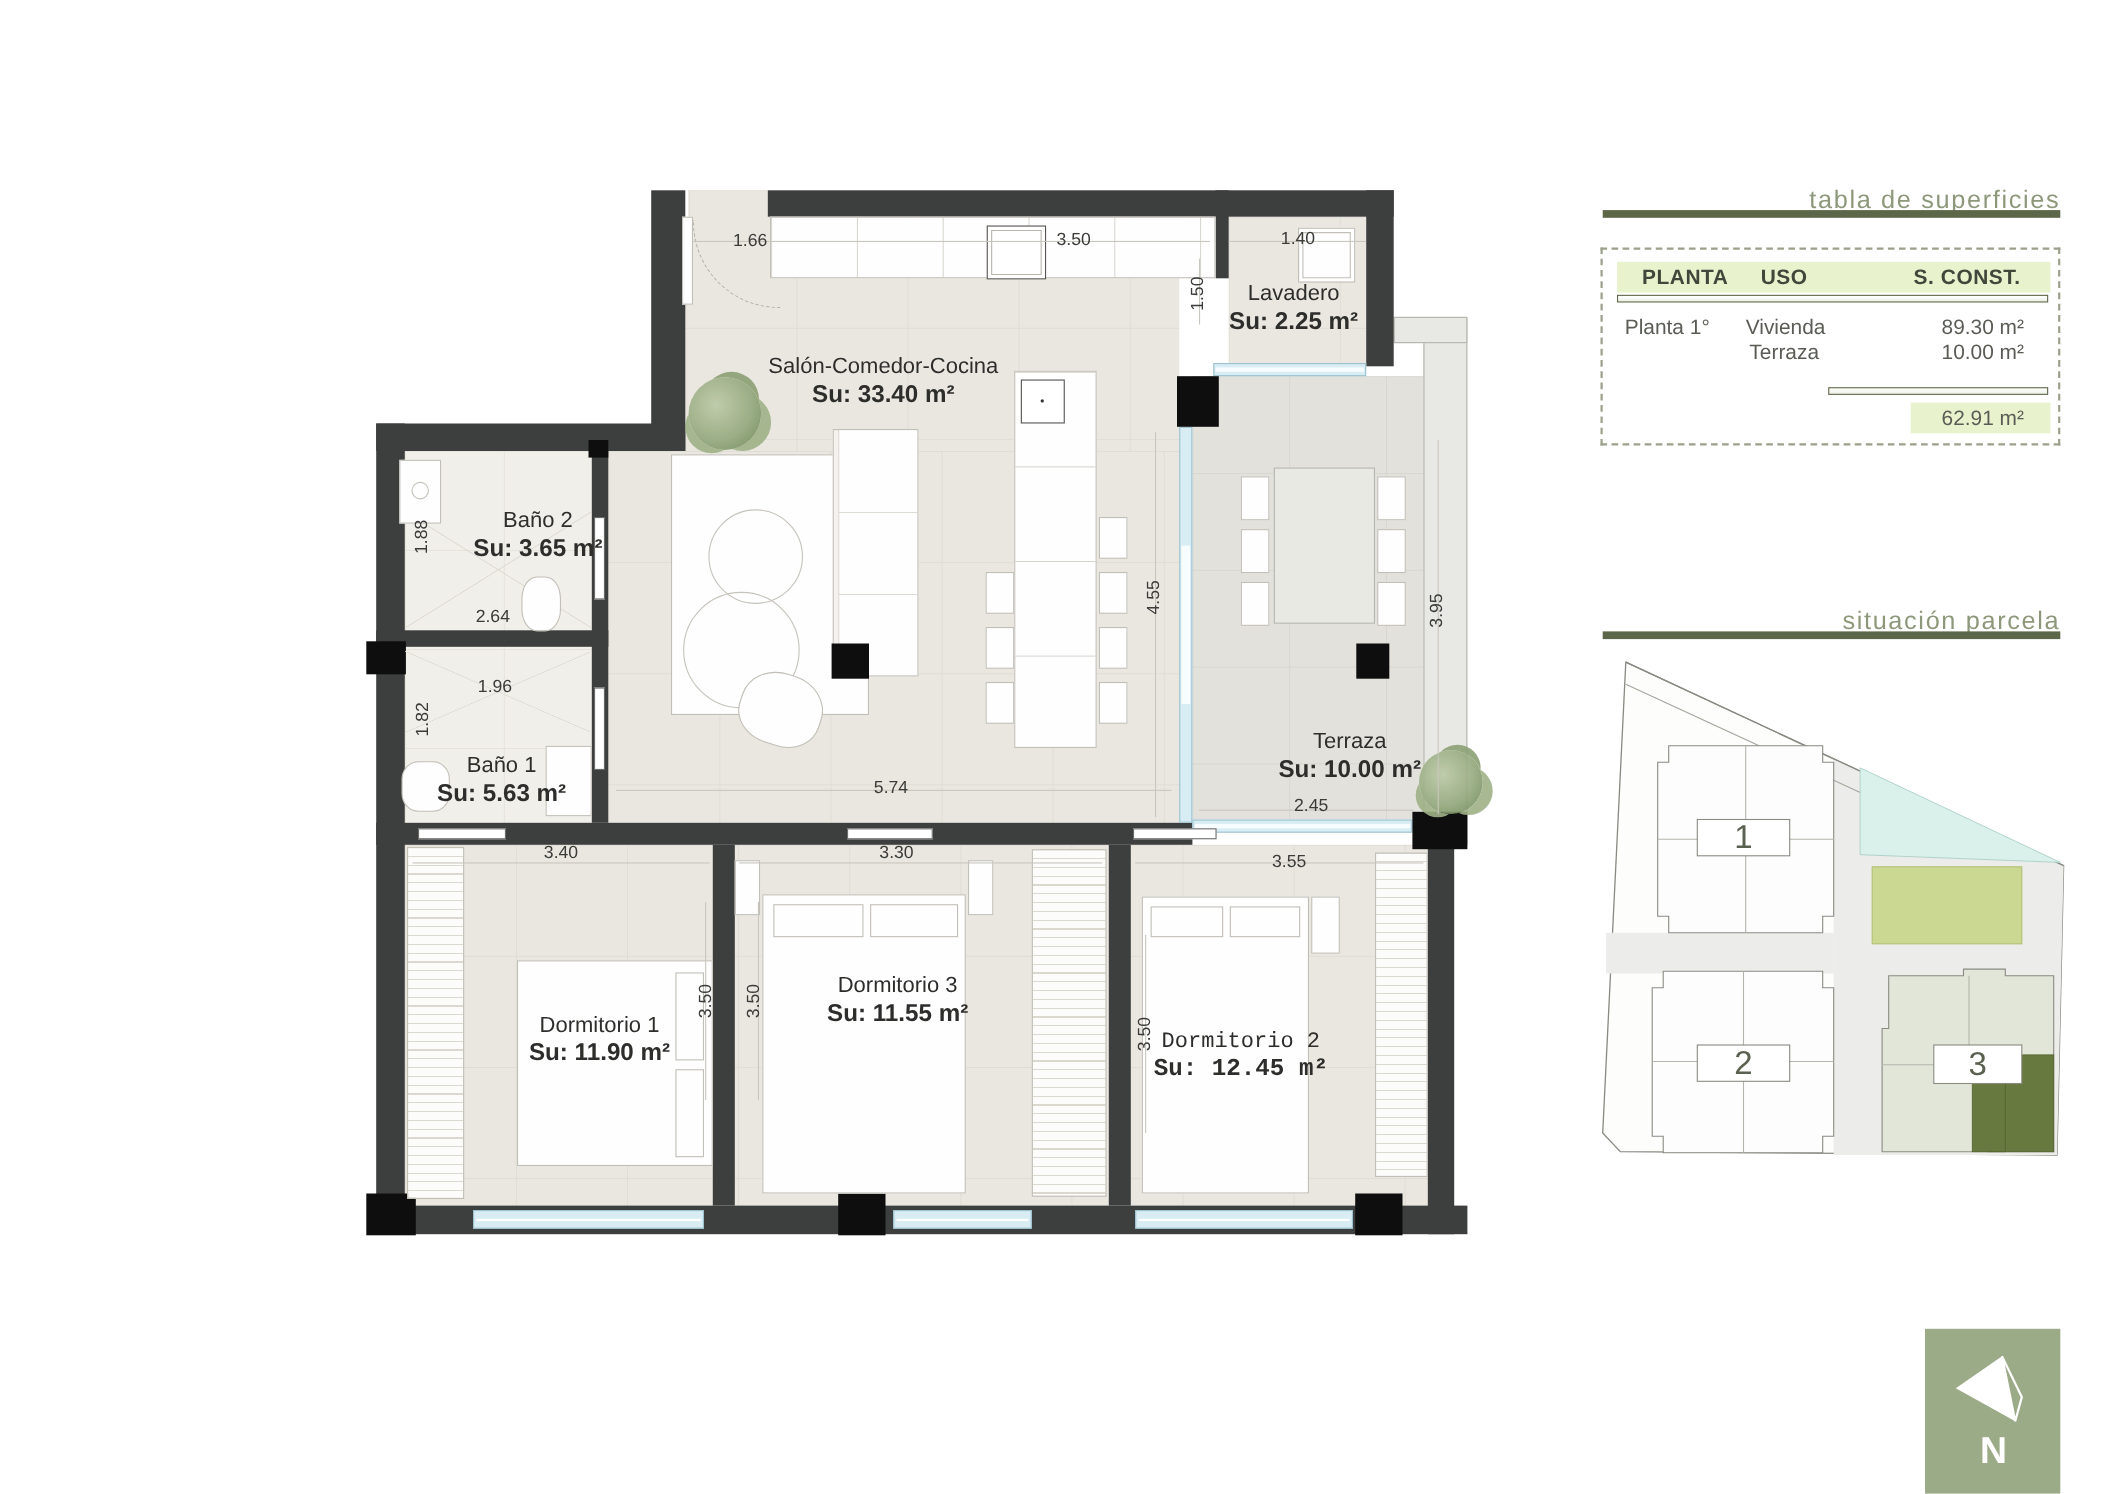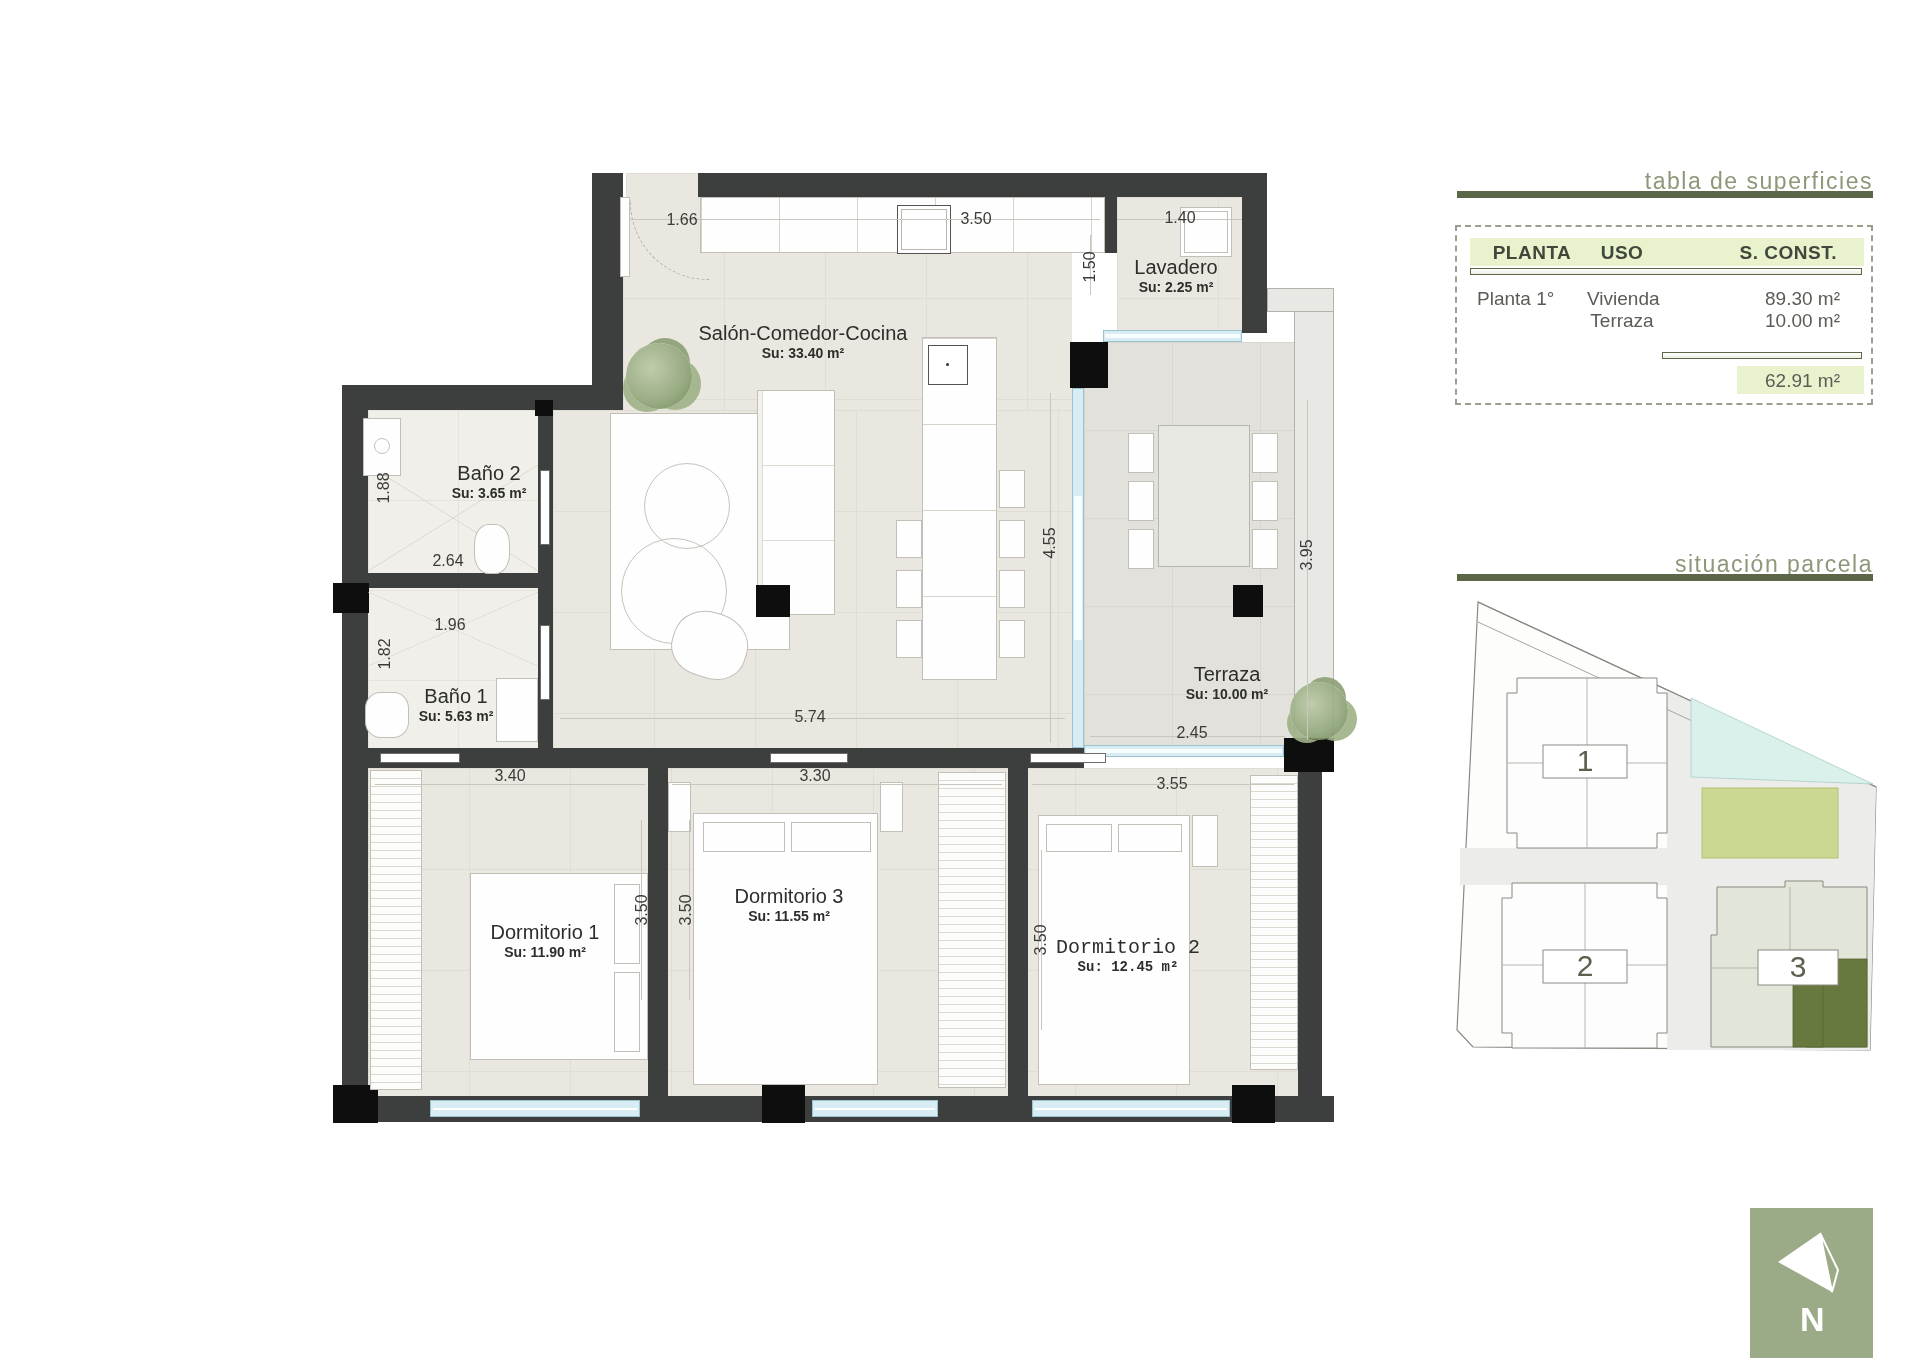--- a/index.html
+++ b/index.html
@@ -27,21 +27,21 @@
   .win:after{content:"";position:absolute;left:2px;right:2px;top:45%;height:2px;background:#fff;}
   .fw{background:#fefefe;border:1px solid #c2bfb7;box-sizing:border-box;}
   .wardrobe{background:repeating-linear-gradient(180deg,#fcfcfa 0 7px,#dbd8d0 7px 8px);
     border:1px solid #c2bfb7;box-sizing:border-box;}
   .doorbar{background:#fff;border:1px solid #6b6b68;box-sizing:border-box;}
   .dline{background:#c9c6be;}
   .dim{position:absolute;transform:translate(-50%,-50%);font-size:16px;color:#3b3b39;white-space:nowrap;}
   .dim.v{transform:translate(-50%,-50%) rotate(-90deg);}
   .rlabel{position:absolute;transform:translate(-50%,0);text-align:center;color:#2d2d2b;white-space:nowrap;}
   .rlabel .nm{font-size:20px;}
-  .rlabel .ar{font-size:14px;font-weight:bold;}
+  .rlabel .ar{font-size:22px;font-weight:bold;}
   .circle{border:1px solid #c6c3bb;border-radius:50%;}
   .plant{border-radius:50%;
     background:radial-gradient(circle at 38% 38%,#bcc9a6,#94a97d 55%,#7e9566 78%);
     box-shadow:16px 8px 0 -7px #9fb287,-12px 12px 0 -9px #9fb287,6px -13px 0 -8px #8ba073;
     opacity:.9;}
   
   .ptitle{position:absolute;width:380px;text-align:right;font-size:23px;
     letter-spacing:1.5px;color:#8c9879;}
   .gbar{position:absolute;background:#5c6648;}
   .tbox{position:absolute;border:2px dashed #9aa089;background:#fff;box-sizing:border-box;}
@@ -194,21 +194,21 @@
     <div class="ar">Su: 5.63 m²</div>
   </div>
   <div class="rlabel" style="left:1227px;top:663px;">
     <div class="nm">Terraza</div>
     <div class="ar">Su: 10.00 m²</div>
   </div>
   <div class="rlabel" style="left:545px;top:921px;">
     <div class="nm">Dormitorio 1</div>
     <div class="ar">Su: 11.90 m²</div>
   </div>
-  <div class="rlabel" style="left:789px;top:885px;">
+  <div class="rlabel" style="left:816px;top:885px;">
     <div class="nm">Dormitorio 3</div>
     <div class="ar">Su: 11.55 m²</div>
   </div>
   <div class="rlabel" style="left:1128px;top:936px;font-family:Liberation Mono, monospace;">
     <div class="nm">Dormitorio 2</div>
     <div class="ar">Su: 12.45 m²</div>
   </div>
 
   <div class="dim" style="left:682px;top:220px;">1.66</div>
   <div class="dim" style="left:976px;top:219px;">3.50</div>

